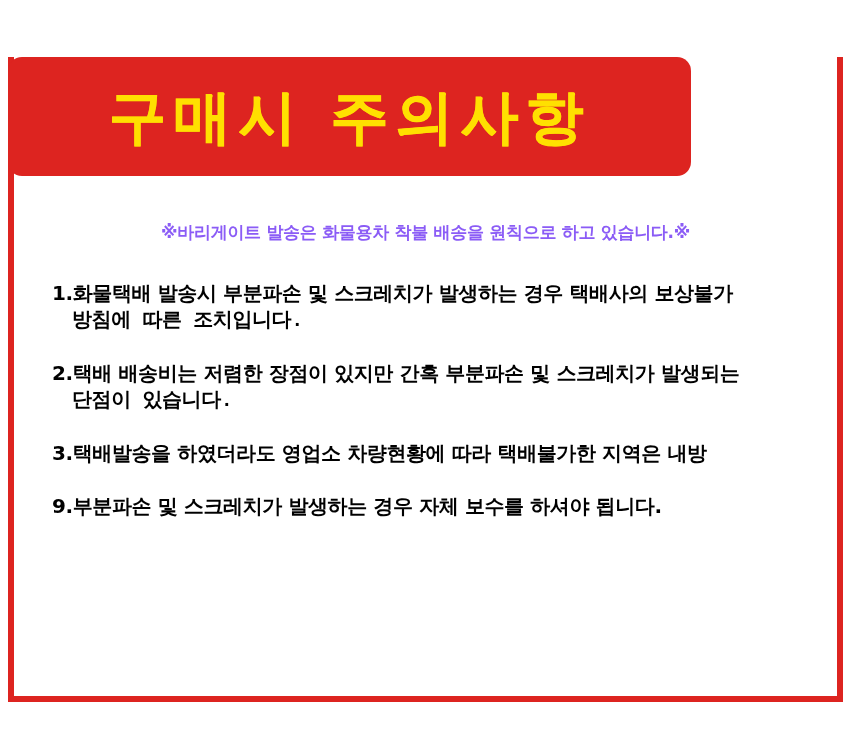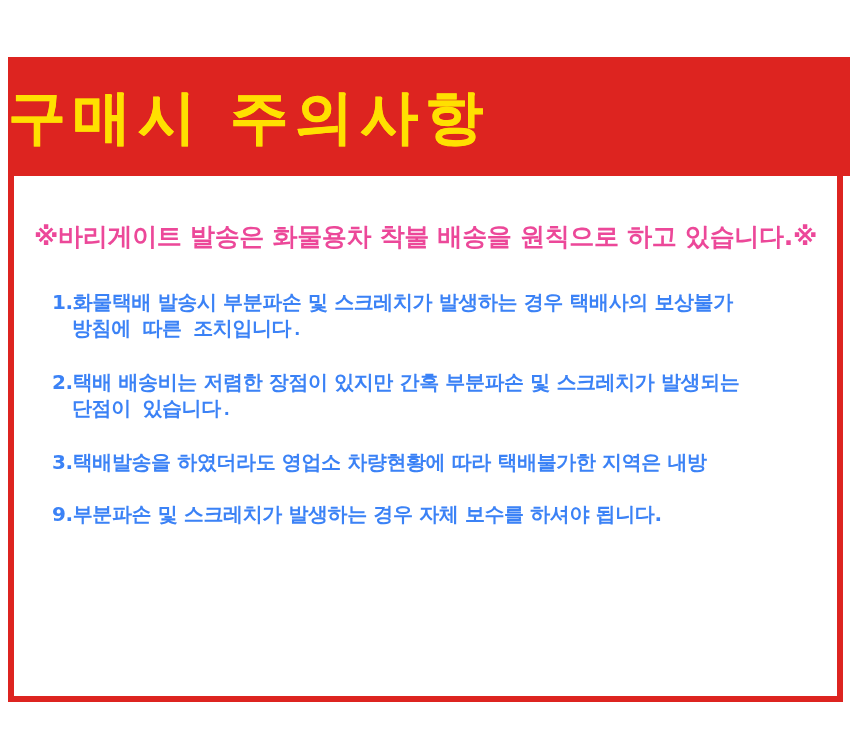--- a/index.html
+++ b/index.html
@@ -24,25 +24,27 @@
     box-sizing: border-box;
     background: #ffffff;
     border: 6px solid #dd2420;
     border-top: none;
   }
 
   .notice-header {
     position: absolute;
     left: -6px;
     top: 0;
-    width: 842px;
+    width: 683px;
     height: 119px;
     background: #dd2420;
     display: flex;
     align-items: center;
+    justify-content: center;
+    border-radius: 14px;
   }
 
   .notice-title {
     color: #ffe000;
     font-size: 58px;
     font-weight: bold;
     letter-spacing: 7px;
     line-height: 1;
     white-space: nowrap;
     -webkit-text-stroke: 0.6px #ffe000;
@@ -53,36 +55,36 @@
     left: 0;
     top: 119px;
     right: 0;
     bottom: 0;
     padding: 0;
   }
 
   .notice-subtitle {
     margin: 47px 0 0 0;
     text-align: center;
-    color: #ec4899;
-    font-size: 25px;
+    color: #8b5cf6;
+    font-size: 17px;
     font-weight: bold;
     letter-spacing: -0.3px;
     white-space: nowrap;
     line-height: 1.1;
   }
 
   .notice-list {
     margin: 0;
     padding: 38px 0 0 38px;
     list-style: none;
   }
 
   .notice-item {
-    color: #3b82f6;
+    color: #000000;
     font-size: 20px;
     font-weight: bold;
     letter-spacing: -0.4px;
     margin-bottom: 25px;
     line-height: 1.38;
   }
 
   .notice-item:last-child {
     margin-bottom: 0;
   }

